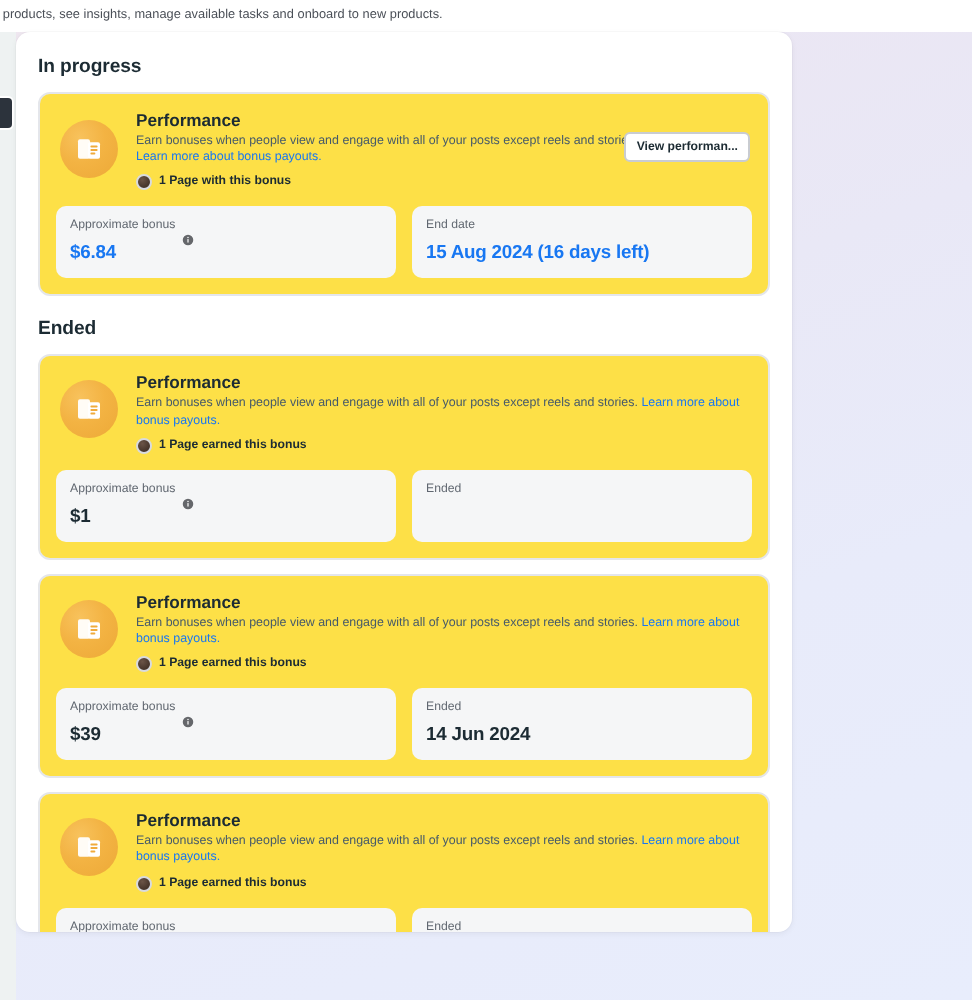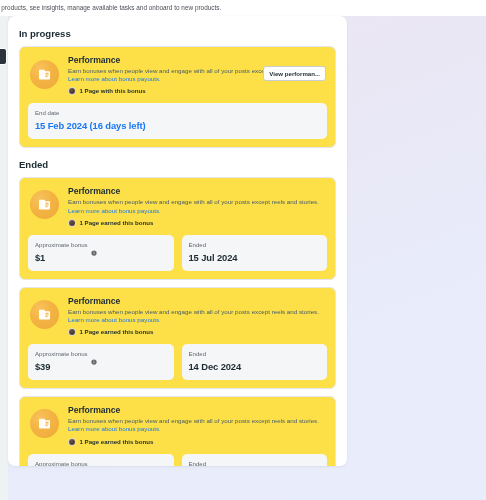--- a/index.html
+++ b/index.html
@@ -60,21 +60,21 @@
     border-radius: 0 3px 3px 0;
     border: 1px solid #ffffff;
     border-left: none;
   }
 
   
   .panel {
     position: absolute;
     left: 8px;
     top: 16px;
-    width: 339px;
+    width: 388px;
     height: 450px;
     background: #ffffff;
     border-radius: 7px;
     box-shadow: 0 1px 3px rgba(0,0,0,0.055), 0 0 0 0.5px rgba(0,0,0,0.02);
     padding: 0 11px;
     overflow: hidden;
   }
 
   .section-title {
     font-size: 9.6px;
@@ -264,26 +264,39 @@
         <div class="page-row">
           <div class="avatar"></div>
           <div class="page-label">1 Page with this bonus</div>
         </div>
       </div>
 
       <button class="view-btn">View performan...</button>
     </div>
 
     <div class="stats-row">
+      <div class="stat-box">
+        <div class="stat-label-row">
+          <span class="stat-label">Approximate bonus</span>
+          <span class="info-icon">
+            <svg width="6" height="6" viewBox="0 0 16 16" aria-hidden="true">
+              <circle cx="8" cy="8" r="7" fill="#65676b"></circle>
+              <rect x="7.2" y="6.6" width="1.6" height="5" rx="0.8" fill="#ffffff"></rect>
+              <circle cx="8" cy="4.6" r="1" fill="#ffffff"></circle>
+            </svg>
+          </span>
+        </div>
+        <div class="stat-value accent">$6.84</div>
+      </div>
 
       <div class="stat-box">
         <div class="stat-label-row">
           <span class="stat-label">End date</span>
         </div>
-        <div class="stat-value accent">15 Feb 2024 (16 days left)</div>
+        <div class="stat-value accent">15 Aug 2024 (16 days left)</div>
       </div>
     </div>
   </div>
 
   <div class="section-title past">Ended</div>
 
   <div class="bonus-card past-card">
     <div class="card-head">
       <div class="prog-icon">
         <svg width="15" height="15" viewBox="0 0 24 24" aria-hidden="true">
@@ -317,21 +330,20 @@
               <circle cx="8" cy="4.6" r="1" fill="#ffffff"></circle>
             </svg>
           </span>
         </div>
         <div class="stat-value">$1</div>
       </div>
       <div class="stat-box">
         <div class="stat-label-row">
           <span class="stat-label">Ended</span>
         </div>
-        <div class="stat-value">15 Jul 2024</div>
       </div>
     </div>
   </div>
 
   <div class="bonus-card past-card">
     <div class="card-head">
       <div class="prog-icon">
         <svg width="15" height="15" viewBox="0 0 24 24" aria-hidden="true">
           <rect x="3.2" y="4.2" width="9.6" height="15.6" rx="1.6" fill="#ffffff" opacity="0.95"></rect>
           <rect x="11.2" y="6.6" width="9.6" height="13.2" rx="1.6" fill="#ffffff"></rect>
@@ -363,21 +375,21 @@
               <circle cx="8" cy="4.6" r="1" fill="#ffffff"></circle>
             </svg>
           </span>
         </div>
         <div class="stat-value">$39</div>
       </div>
       <div class="stat-box">
         <div class="stat-label-row">
           <span class="stat-label">Ended</span>
         </div>
-        <div class="stat-value">14 Dec 2024</div>
+        <div class="stat-value">14 Jun 2024</div>
       </div>
     </div>
   </div>
 
   <div class="bonus-card past-card">
     <div class="card-head">
       <div class="prog-icon">
         <svg width="15" height="15" viewBox="0 0 24 24" aria-hidden="true">
           <rect x="3.2" y="4.2" width="9.6" height="15.6" rx="1.6" fill="#ffffff" opacity="0.95"></rect>
           <rect x="11.2" y="6.6" width="9.6" height="13.2" rx="1.6" fill="#ffffff"></rect>

